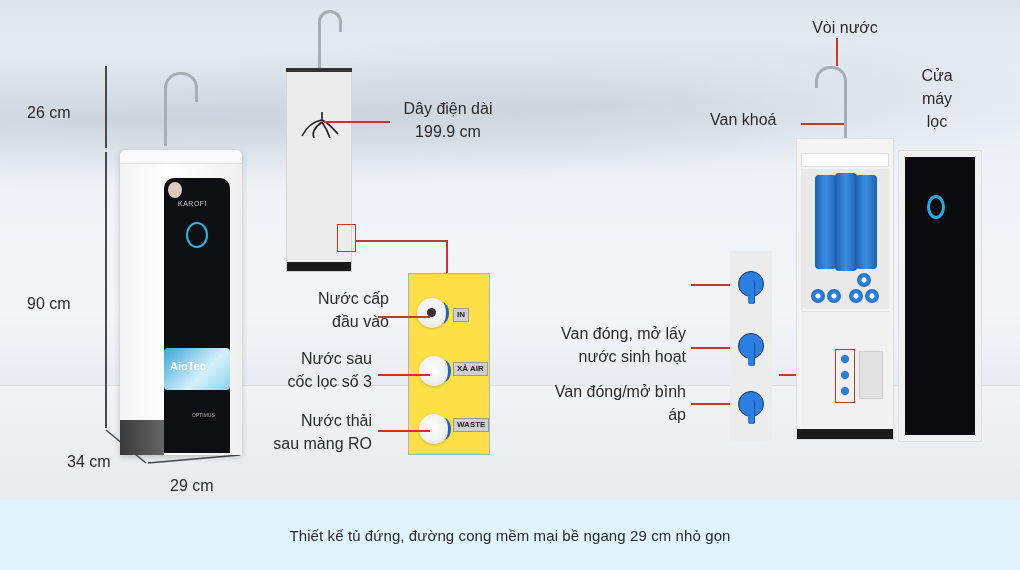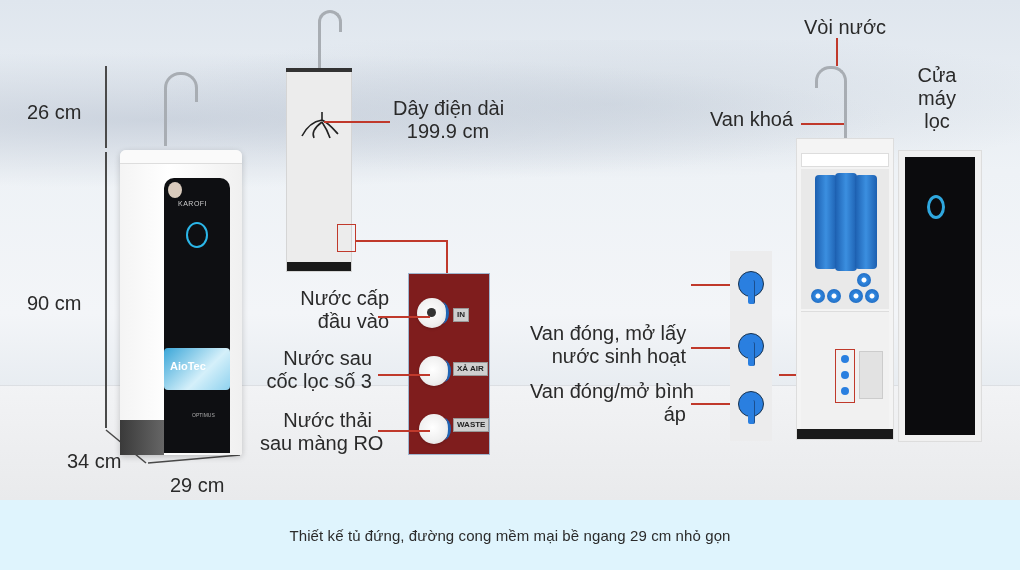--- a/index.html
+++ b/index.html
@@ -10,21 +10,21 @@
     background: linear-gradient(180deg, #dfe6ee 0%, #eef2f6 30%, #f3f5f8 55%, #e6ebf0 70%, #f5f6f8 78%, #eeeff1 100%);
     color: #222;
   }
   .stage { position: absolute; left: 0; top: 0; width: 1020px; height: 500px; overflow: hidden; }
   .bg-blur1 { position:absolute; left:0; top:40px; width:1020px; height:160px;
     background: radial-gradient(ellipse at 15% 50%, rgba(180,190,205,0.55), rgba(255,255,255,0) 60%),
                 radial-gradient(ellipse at 60% 40%, rgba(190,200,212,0.45), rgba(255,255,255,0) 55%);}
   .floor { position:absolute; left:0; top:385px; width:1020px; height:115px;
     background: linear-gradient(180deg, #f2f3f5 0%, #e9eaec 100%); }
   .floor::before { content:""; position:absolute; left:0; right:0; top:0; height:1px; background:#dcdfe3; }
-  .label { position: absolute; font-size: 20px; color: #2a2a2a; line-height: 23px; white-space: nowrap; }
+  .label { position: absolute; font-size: 16px; color: #2a2a2a; line-height: 23px; white-space: nowrap; }
   .label.r { text-align: right; }
   .label.c { text-align: center; }
   .hline { position: absolute; height: 1.5px; background: #c0392b; }
   .vline { position: absolute; width: 1.5px; background: #c0392b; }
   .dimline { position: absolute; width: 1.5px; background: #4a4a4a; }
   .redbox { position: absolute; border: 1.5px solid #c0392b; }
 
   
   .unit1 { position:absolute; left:120px; top:150px; width:122px; height:305px; }
   .unit1 .body { position:absolute; left:0; top:0; width:122px; height:305px; background:linear-gradient(90deg,#f4f4f4 0%,#fff 40%,#f0f0f0 100%); border-radius:6px 6px 2px 2px; box-shadow: 0 2px 6px rgba(0,0,0,0.2); }
@@ -41,21 +41,21 @@
   
   .faucet { position:absolute; border:3px solid #a8adb3; border-bottom:none; border-right:3px solid #a8adb3; }
 
   
   .unit2 { position:absolute; left:286px; top:70px; width:66px; height:202px; background:#ececec; border:1px solid #d5d5d5; }
   .unit2 .cap { position:absolute; left:-1px; top:-3px; width:66px; height:4px; background:#333; }
   .unit2 .foot { position:absolute; left:0; bottom:0; width:64px; height:9px; background:#1a1a1a; }
   .cable { position:absolute; left:300px; top:110px; width:40px; height:30px; }
 
   
-  .ports { position:absolute; left:408px; top:273px; width:82px; height:182px; background:#7f1d1d; border:1px solid #9fb6cf; }
+  .ports { position:absolute; left:408px; top:273px; width:82px; height:182px; background:#fde047; border:1px solid #9fb6cf; }
   .port { position:absolute; width:30px; height:30px; border-radius:50%; background:radial-gradient(circle at 45% 45%, #fff 0%, #f0f0f0 55%, #d5d5d5 100%); box-shadow:0 1px 3px rgba(0,0,0,0.2); }
   .port .arc { position:absolute; right:-2px; top:4px; width:14px; height:22px; border-right:3px solid #1f64b4; border-radius:0 50% 50% 0; }
   .port .hole { position:absolute; left:10px; top:10px; width:9px; height:9px; border-radius:50%; background:#333; }
   .tag { position:absolute; background:#cfcfcf; border:1px solid #999; font-size:8px; font-weight:bold; color:#222; padding:1px 3px; line-height:10px; white-space:nowrap; }
 
   
   .valves { position:absolute; left:730px; top:251px; width:42px; height:190px; background:#ececed; }
   .valve { position:absolute; left:8px; width:26px; height:26px; border-radius:50%; background:#2a7fe0; border:1.5px solid #17324f; }
   .valve .handle { position:absolute; left:9px; top:8px; width:7px; height:24px; background:#2a7fe0; border-radius:2px; border-right:1.5px solid #1b4f8f; }
 

